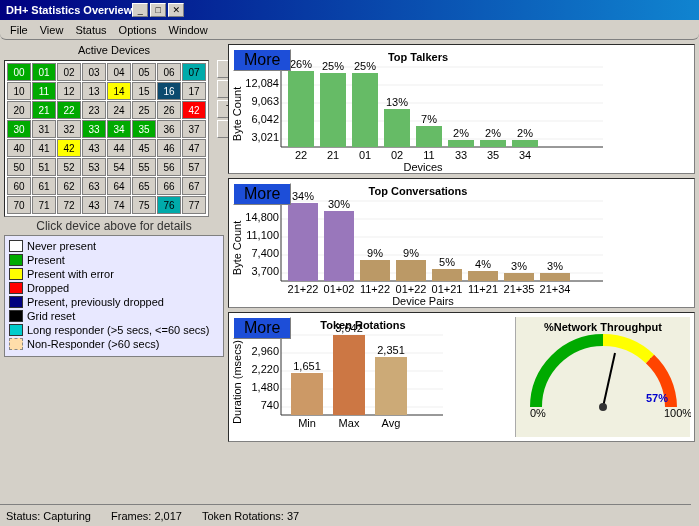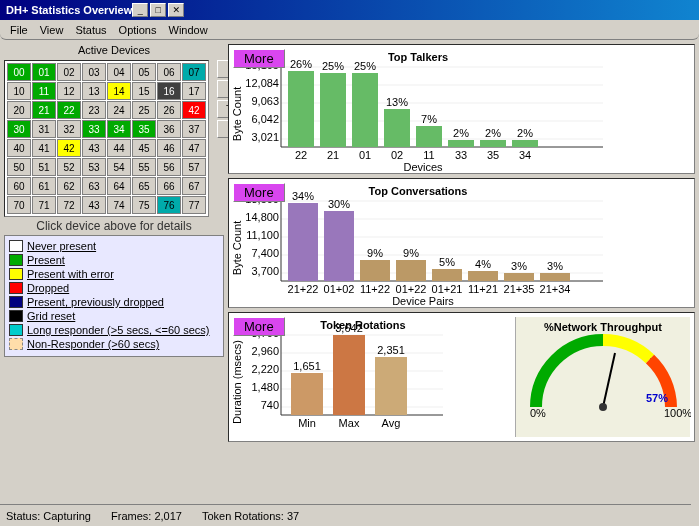--- a/index.html
+++ b/index.html
@@ -122,21 +122,20 @@
       border: 1px solid #808080;
       padding: 4px;
       margin-top: 2px;
     }
     .legend-item {
       display: flex;
       align-items: flex-start;
       gap: 4px;
       margin-bottom: 2px;
       font-size: 10px;
-      text-decoration: underline;
     }
     .legend-box {
       width: 14px;
       height: 12px;
       border: 1px solid #333;
       flex-shrink: 0;
     }
 
     
     .right-panel {
@@ -151,28 +150,28 @@
       border: 1px inset #808080;
       padding: 4px;
       position: relative;
     }
 
     .more-btn {
       position: absolute;
       top: 4px;
       left: 4px;
       padding: 1px 10px;
-      background: #d946ef;
+      background: #1d4ed8;
       border: 1px solid;
       border-top-color: #ffffff;
       border-left-color: #ffffff;
       border-right-color: #808080;
       border-bottom-color: #808080;
       cursor: pointer;
-      font-size: 13px;
+      font-size: 16px;
     }
 
     .status-bar {
       background: #d4d0c8;
       border-top: 1px solid #808080;
       padding: 2px 6px;
       display: flex;
       gap: 20px;
       height: 22px;
       align-items: center;
@@ -220,21 +219,21 @@
             <div class="device-cell">04</div>
             <div class="device-cell">05</div>
             <div class="device-cell">06</div>
             <div class="device-cell" style="background: rgb(0, 170, 170); color: black;">07</div>
             <div class="device-cell">10</div>
             <div class="device-cell" style="background: rgb(0, 170, 0); color: white;">11</div>
             <div class="device-cell">12</div>
             <div class="device-cell">13</div>
             <div class="device-cell" style="background: rgb(255, 255, 0); color: black;">14</div>
             <div class="device-cell">15</div>
-            <div class="device-cell" style="background: #404040; color: white;">16</div>
+            <div class="device-cell" style="background: #0c4a6e; color: white;">16</div>
             <div class="device-cell">17</div>
             <div class="device-cell">20</div>
             <div class="device-cell" style="background: rgb(0, 170, 0); color: white;">21</div>
             <div class="device-cell" style="background: rgb(0, 170, 0); color: white;">22</div>
             <div class="device-cell">23</div>
             <div class="device-cell">24</div>
             <div class="device-cell">25</div>
             <div class="device-cell">26</div>
             <div class="device-cell" style="background: rgb(255, 0, 0); color: white;">42</div>
             <div class="device-cell" style="background: rgb(0, 170, 0); color: white;">30</div>

